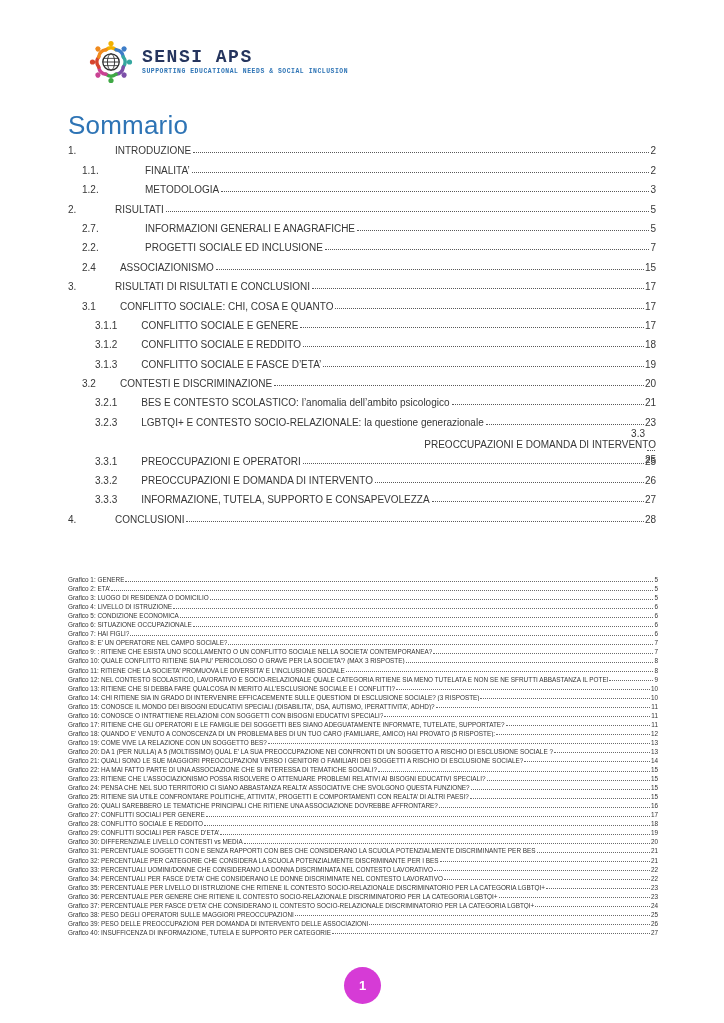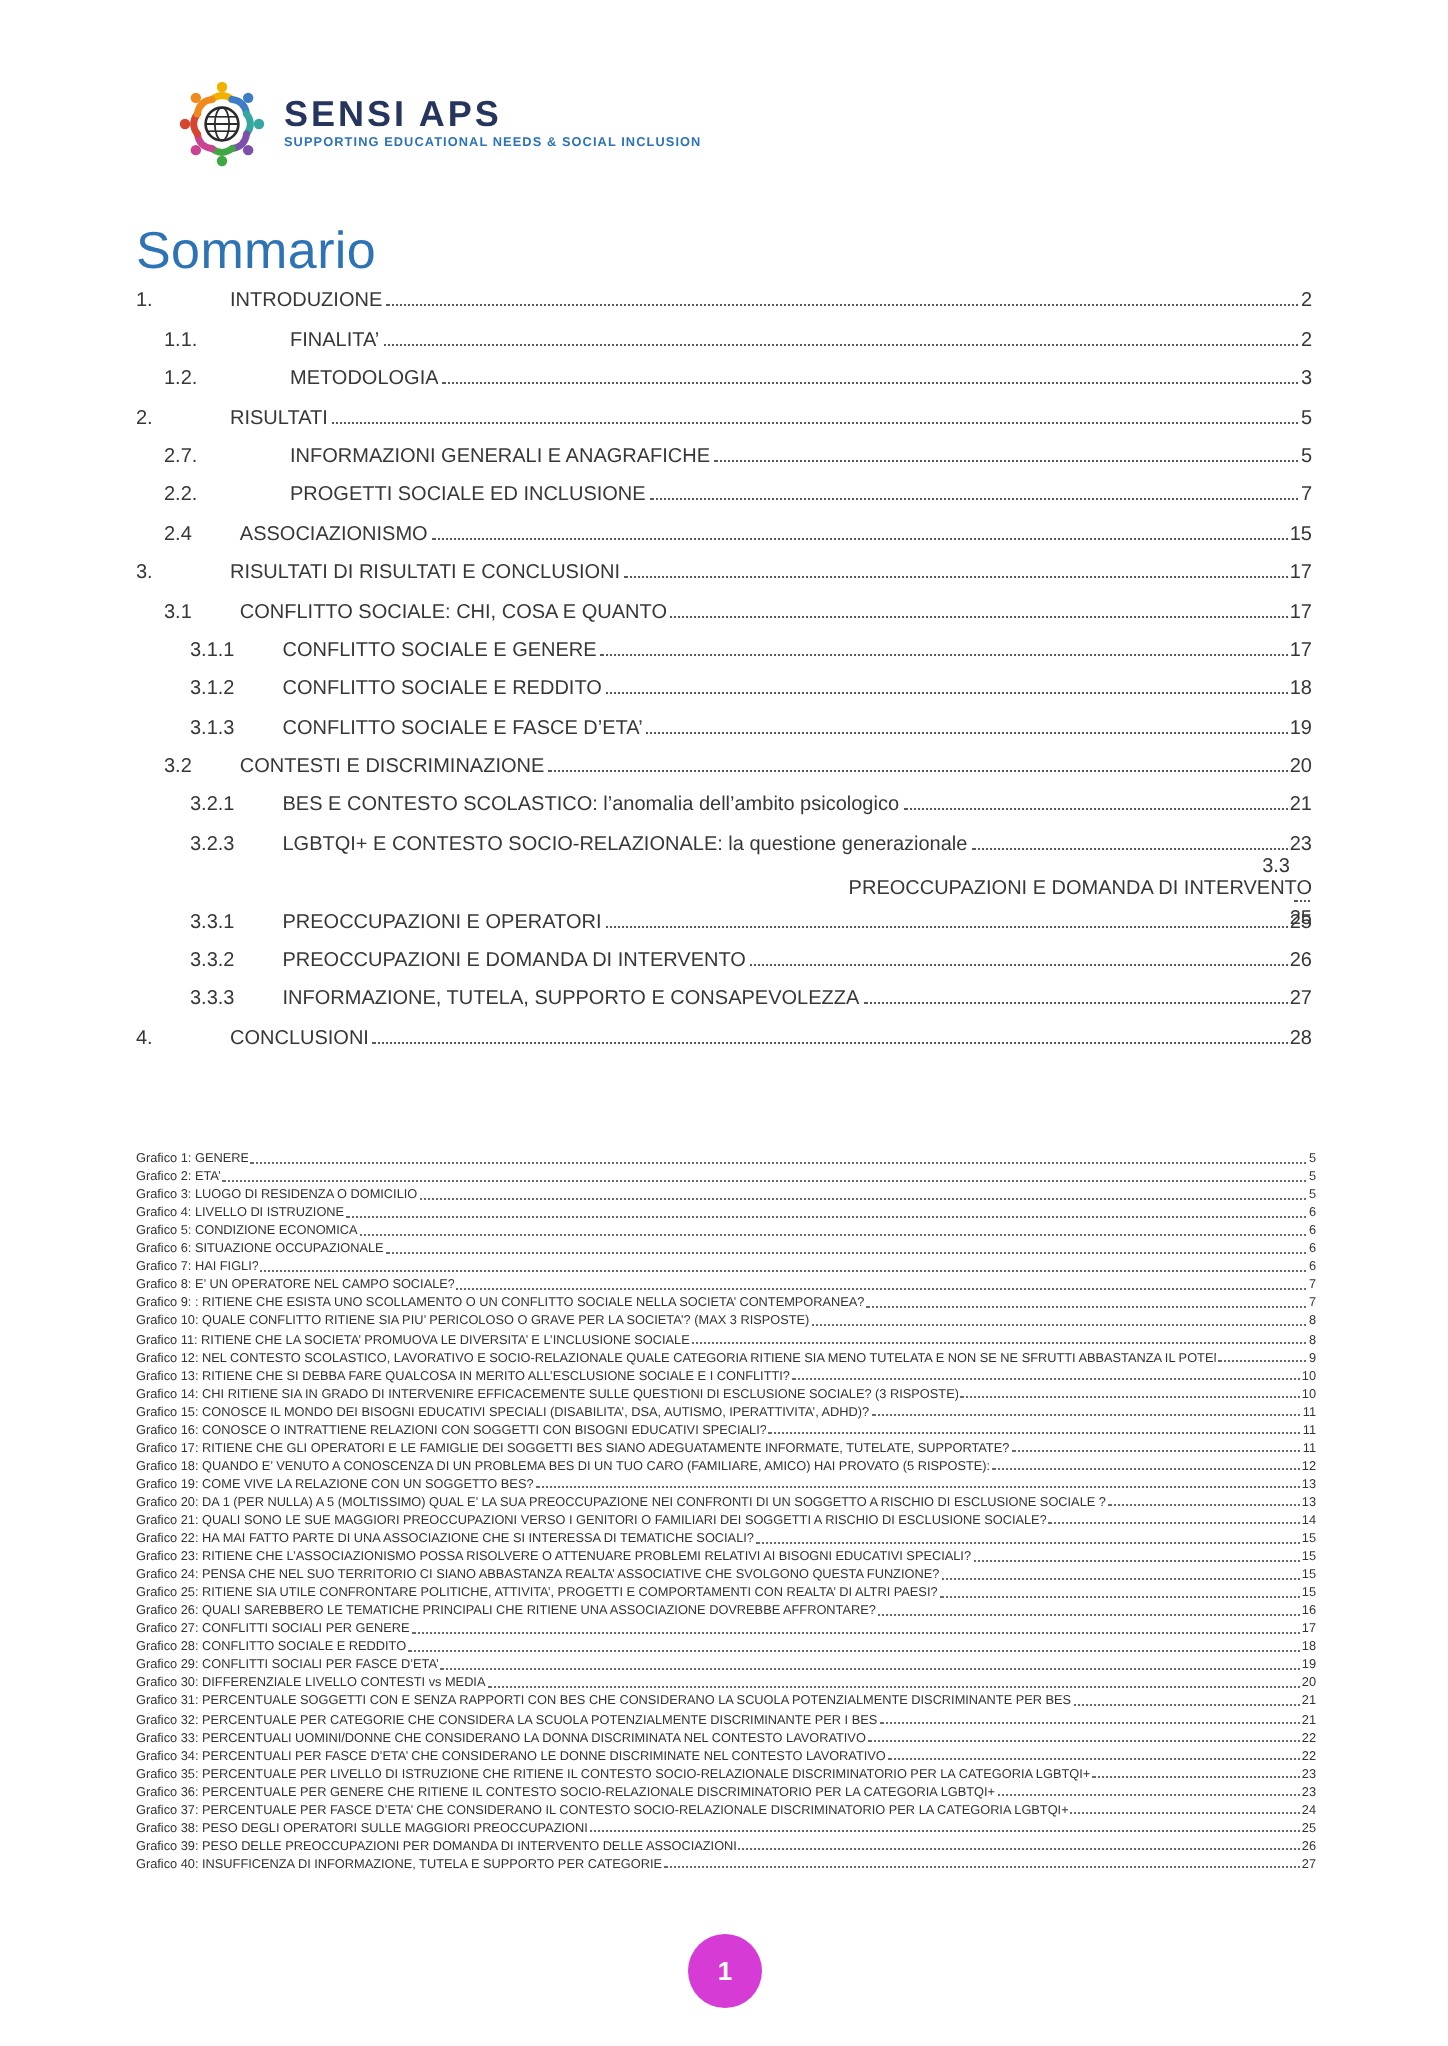--- a/index.html
+++ b/index.html
@@ -3,21 +3,21 @@
 <meta charset="utf-8">
 <style>
   html,body{margin:0;padding:0;}
   body{
     width:724px;height:1023px;background:#ffffff;position:relative;
     font-family:"Liberation Sans", sans-serif;color:#373737;overflow:hidden;
   }
   .page{position:absolute;inset:0;background:#ffffff;}
 
   
-  .logo{position:absolute;left:88px;top:38px;display:flex;align-items:center;gap:8px;}
+  .logo{position:absolute;left:88px;top:38px;display:flex;align-items:center;gap:8px;font-family:Liberation Mono, monospace;}
   .logo-icon{width:46px;height:48px;flex:none;}
   .logo-text{display:flex;flex-direction:column;line-height:1.05;}
   .logo-name{font-size:18px;font-weight:bold;color:#26355e;letter-spacing:1.5px;}
   .logo-tagline{font-size:6.4px;font-weight:bold;color:#2e74b5;letter-spacing:0.55px;margin-top:2px;white-space:nowrap;}
 
   
   .title{position:absolute;left:68px;top:110px;font-size:26px;font-weight:400;color:#2e74b5;letter-spacing:0.2px;}
 
   
   .toc{position:absolute;left:68px;right:68px;top:137px;}

